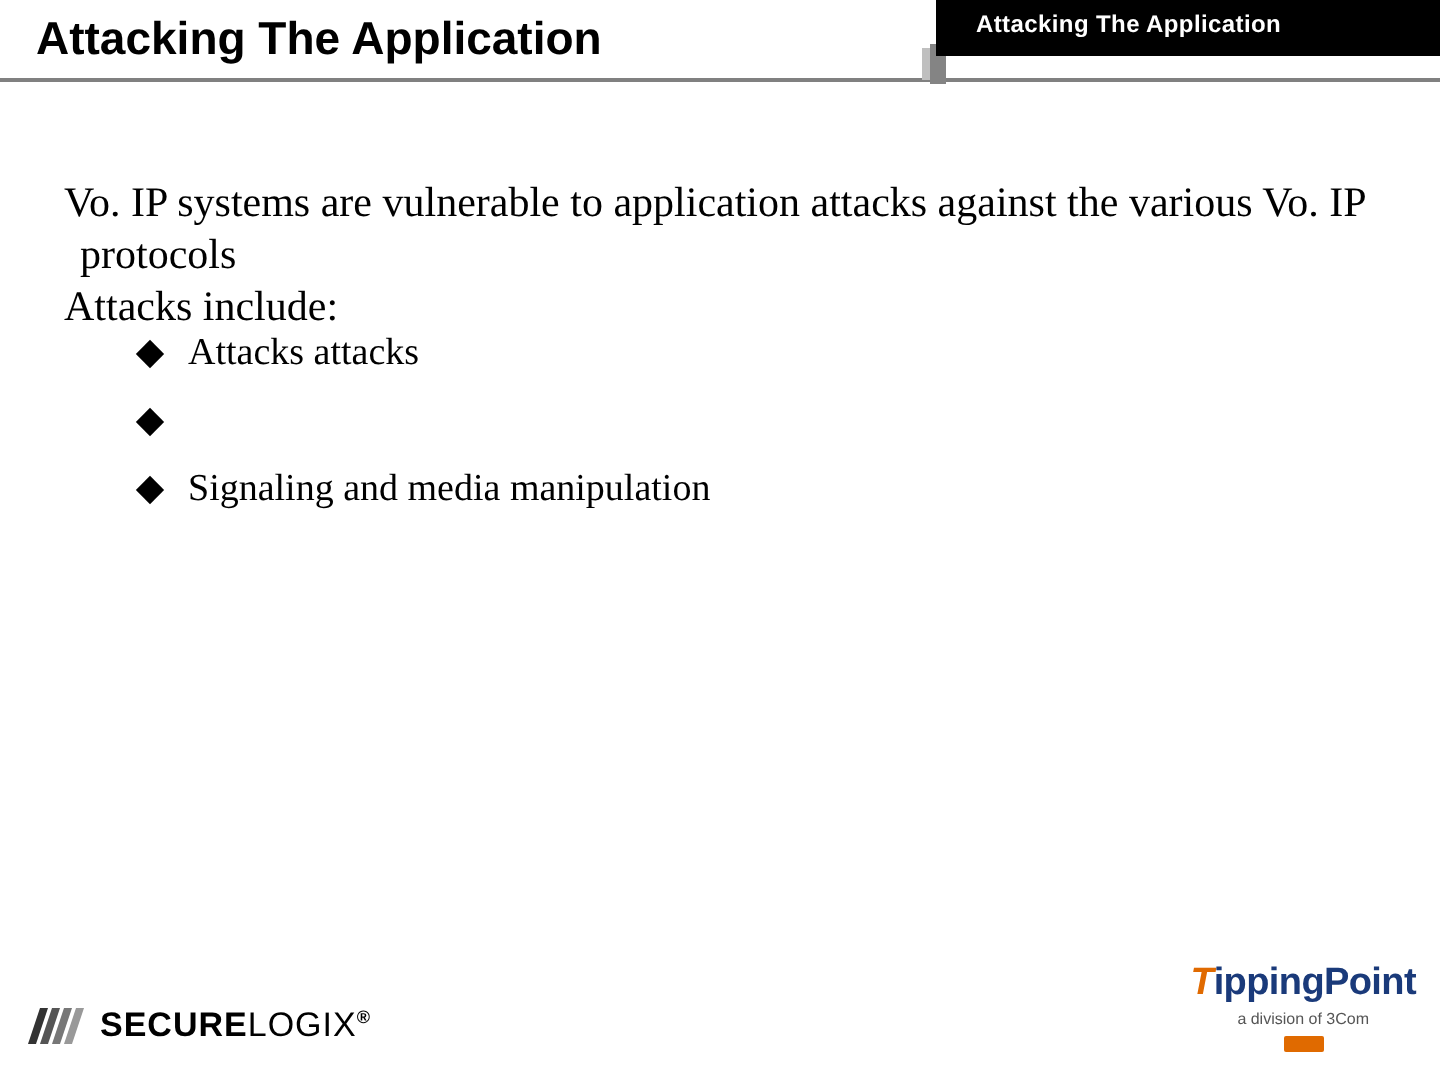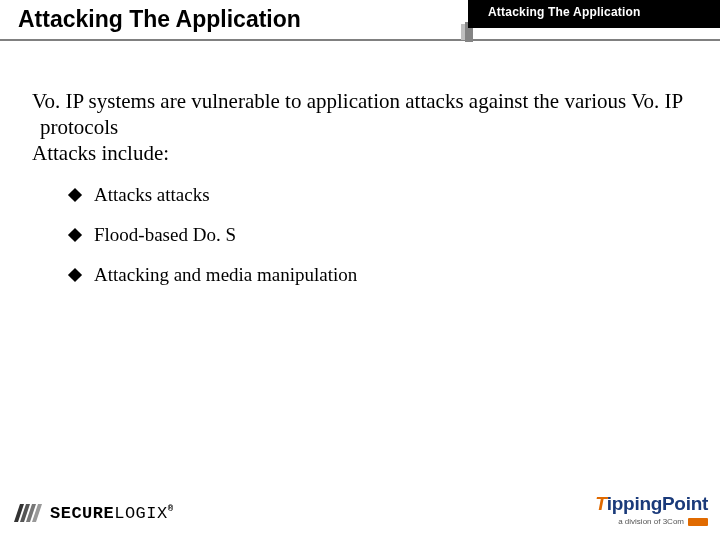--- a/index.html
+++ b/index.html
@@ -32,48 +32,48 @@
     position: absolute; right: 253px; top: 24px;
     width: 6px; height: 16px; background: #bfbfbf;
   }
   .rule {
     position: absolute; left: 0; right: 0; top: 39px; height: 2px; background: #808080;
   }
 
   
   .body { position: absolute; left: 32px; right: 30px; top: 88px; }
   .para { font-size: 21px; line-height: 1.25; padding-left: 8px; text-indent: -8px; }
-  .subhead { font-size: 21px; margin-bottom: 18px; }
+  .subhead { font-size: 21px; margin-bottom: 0; }
   .bullets { list-style: none; margin-left: 38px; }
   .bullets li { font-size: 19px; margin-bottom: 18px; display: flex; align-items: center; }
   .diamond {
     width: 10px; height: 10px; background: #000; transform: rotate(45deg);
     margin-right: 14px; flex-shrink: 0;
   }
 
   
   .footer { position: absolute; left: 0; right: 0; bottom: 10px; height: 50px; }
   .logo-left { position: absolute; left: 14px; bottom: 6px; display: flex; align-items: center; gap: 6px; }
   .sl-mark {
     width: 30px; height: 22px; position: relative;
   }
   .sl-mark svg { width: 30px; height: 22px; }
   .sl-text {
-    font-family: Liberation Mono, monospace;
+    font-family: Liberation Sans, sans-serif;
     font-weight: 700; font-size: 17px; letter-spacing: 0.5px;
     font-variant: small-caps;
   }
   .sl-text .light { font-weight: 400; }
   .reg { font-size: 9px; vertical-align: super; }
 
   .logo-right { position: absolute; right: 12px; bottom: 4px; text-align: center; margin-left: 12px; }
   .tp-text { font-family: Arial, Helvetica, sans-serif; font-size: 19px; font-weight: 400; }
   .tp-t { color: #e06a00; font-style: italic; font-weight: 700; }
   .tp-rest { color: #1a3a7a; font-weight: 700; letter-spacing: -0.3px; }
-  .tp-sub { font-family: Arial, Helvetica, sans-serif; font-size: 8px; color: #555; margin-top: 2px; display:flex; align-items:center; justify-content:flex-end; gap:4px;}
+  .tp-sub { font-family: Arial, Helvetica, sans-serif; font-size: 8px; color: #555; margin-top: 2px; display:flex; align-items:center; justify-content:flex-end; gap:4px;flex-direction:column;}
   .tp-sub .swatch { width:20px; height:8px; background:#e06a00; border-radius:1px; }
 </style>
 </head>
 <body>
 
 <div class="slide">
 
   <div class="header">
     <div class="rule"></div>
     <div class="tab-leg2"></div>
@@ -87,25 +87,24 @@
   <div class="body">
     <p class="para">Vo. IP systems are vulnerable to application attacks against the various Vo. IP protocols</p>
     <p class="subhead">Attacks include:</p>
     <ul class="bullets">
       <li>
         <span class="diamond"></span>
         <span>Attacks attacks</span>
       </li>
       <li>
         <span class="diamond"></span>
-        <span>Flood-based Do. S</span>
       </li>
       <li>
         <span class="diamond"></span>
-        <span>Attacking and media manipulation</span>
+        <span>Signaling and media manipulation</span>
       </li>
     </ul>
   </div>
 
   <div class="footer">
     <div class="logo-left">
       <span class="sl-mark">
         <svg viewBox="0 0 30 22">
           <path d="M0 20 L6 2 L10 2 L4 20 Z" fill="#333"></path>
           <path d="M6 20 L12 2 L16 2 L10 20 Z" fill="#555"></path>

